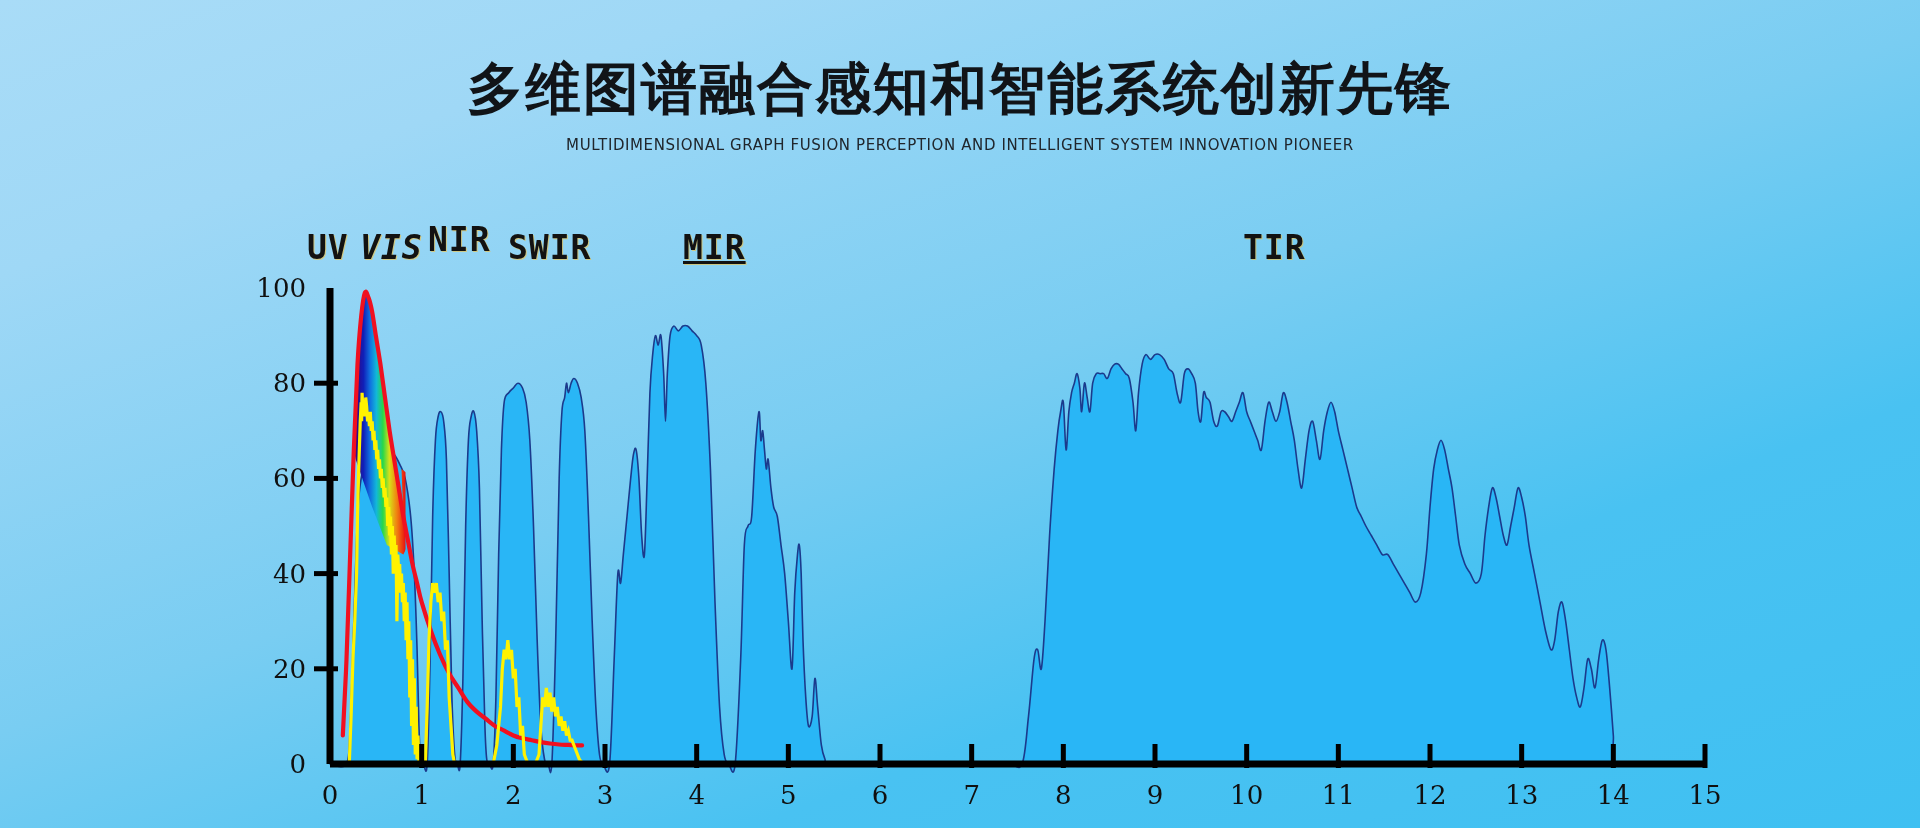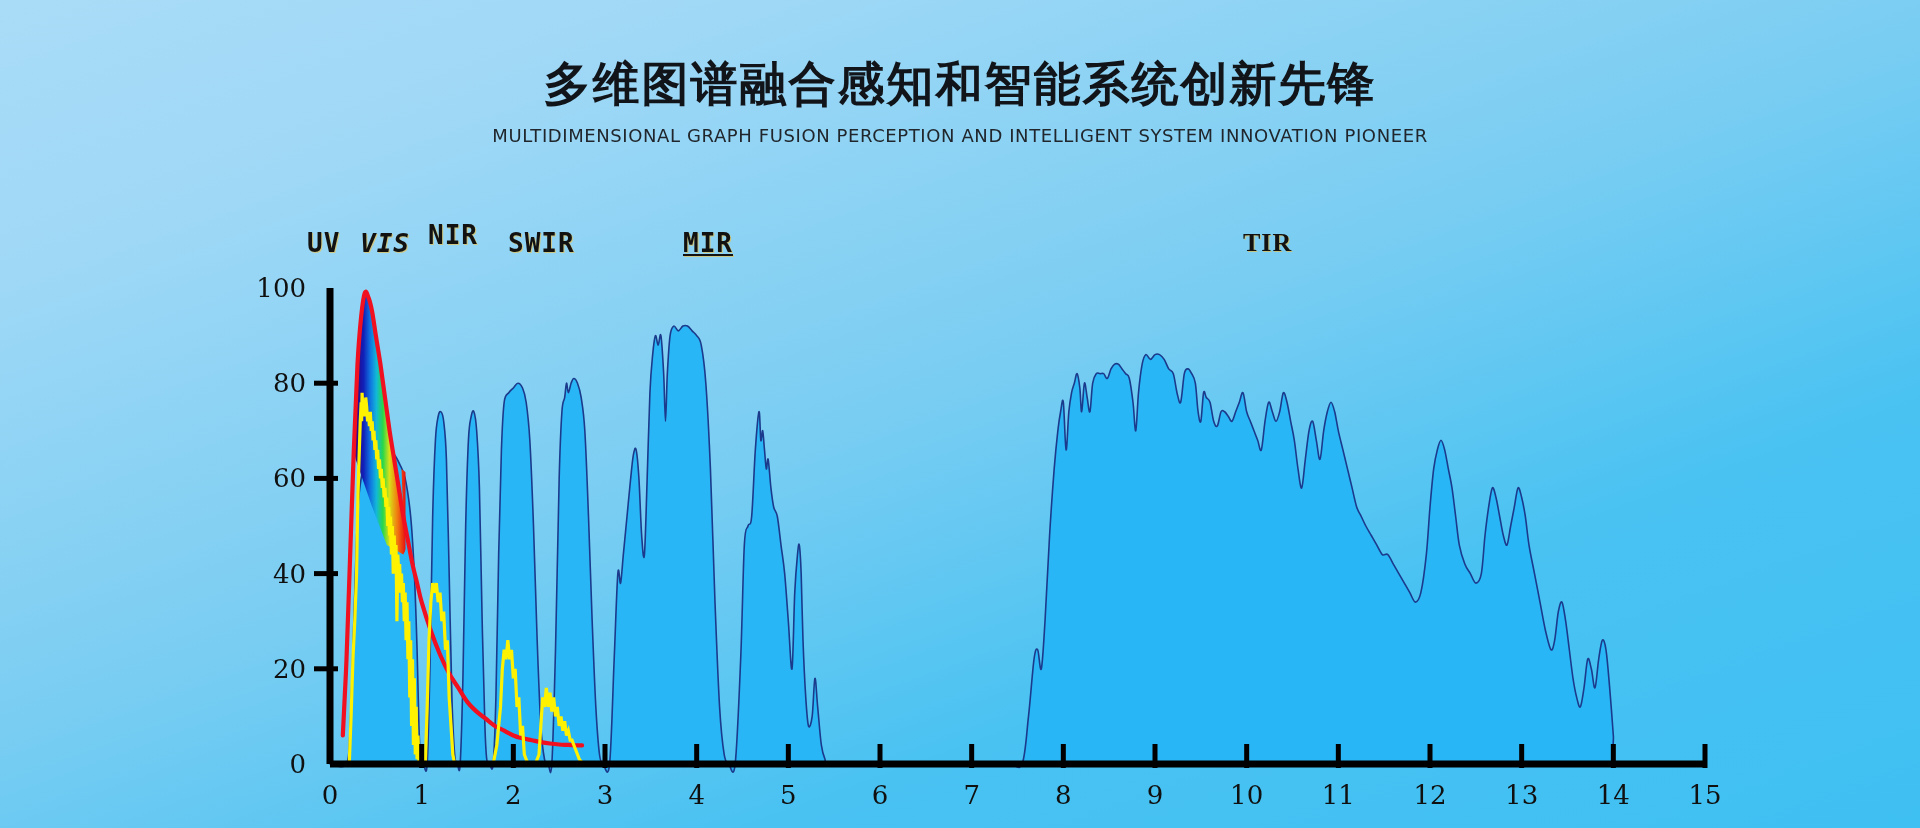--- a/index.html
+++ b/index.html
@@ -23,41 +23,41 @@
   #header {
     position: absolute;
     left: 0;
     top: 56px;
     width: 1920px;
     text-align: center;
   }
   #title-cn {
     font-family: "DejaVu Sans", "Liberation Sans", sans-serif;
     font-weight: bold;
-    font-size: 47px;
+    font-size: 56px;
     letter-spacing: 2px;
     color: #111418;
     line-height: 1.18;
     white-space: nowrap;
   }
   #title-en {
     margin-top: 14px;
     font-family: "DejaVu Sans", "Liberation Sans", sans-serif;
     font-weight: normal;
-    font-size: 18px;
+    font-size: 15px;
     letter-spacing: 0.6px;
     color: #20262c;
     white-space: nowrap;
   }
   
   .band-label {
     position: absolute;
     font-family: "DejaVu Sans Mono", "Liberation Mono", monospace;
     font-weight: bold;
-    font-size: 26px;
+    font-size: 33px;
     letter-spacing: 1px;
     color: #121212;
     white-space: nowrap;
     text-shadow: 1px 1px 0 rgba(255,190,40,0.55);
   }
   
   #chart-svg {
     position: absolute;
     left: 0;
     top: 0;
@@ -77,21 +77,21 @@
     <div id="title-cn">多维图谱融合感知和智能系统创新先锋</div>
     <div id="title-en">MULTIDIMENSIONAL GRAPH FUSION PERCEPTION AND INTELLIGENT SYSTEM INNOVATION PIONEER</div>
   </div>
 
   <div id="band-labels">
       <div class="band-label" style="left: 307px; top: 228px;">UV</div>
       <div class="band-label" style="left: 360px; top: 228px; font-style: italic;">VIS</div>
       <div class="band-label" style="left: 428px; top: 220px;">NIR</div>
       <div class="band-label" style="left: 508px; top: 228px;">SWIR</div>
       <div class="band-label" style="left: 683px; top: 228px; text-decoration: underline;">MIR</div>
-      <div class="band-label" style="left: 1243px; top: 228px; font-family: Liberation Serif, serif;">TIR</div>
+      <div class="band-label" style="left: 1243px; top: 228px;">TIR</div>
     </div>
 
   <svg id="chart-svg" width="1920" height="828">
     <defs>
       <linearGradient id="visGrad" x1="0" y1="0" x2="1" y2="0">
         <stop offset="0.00" stop-color="#3a0a5c"></stop>
         <stop offset="0.10" stop-color="#2a0a8c"></stop>
         <stop offset="0.22" stop-color="#1020b8"></stop>
         <stop offset="0.34" stop-color="#1070e0"></stop>
         <stop offset="0.46" stop-color="#12b8d8"></stop>

